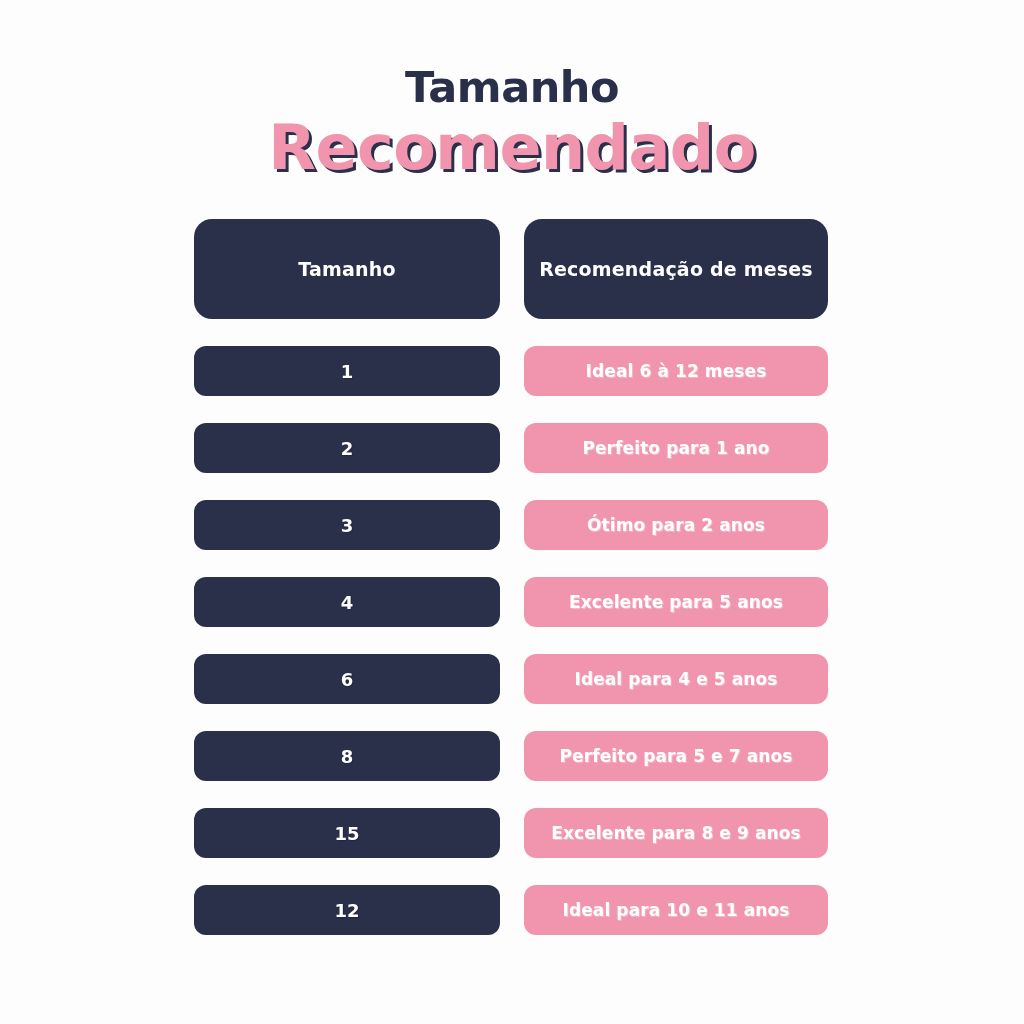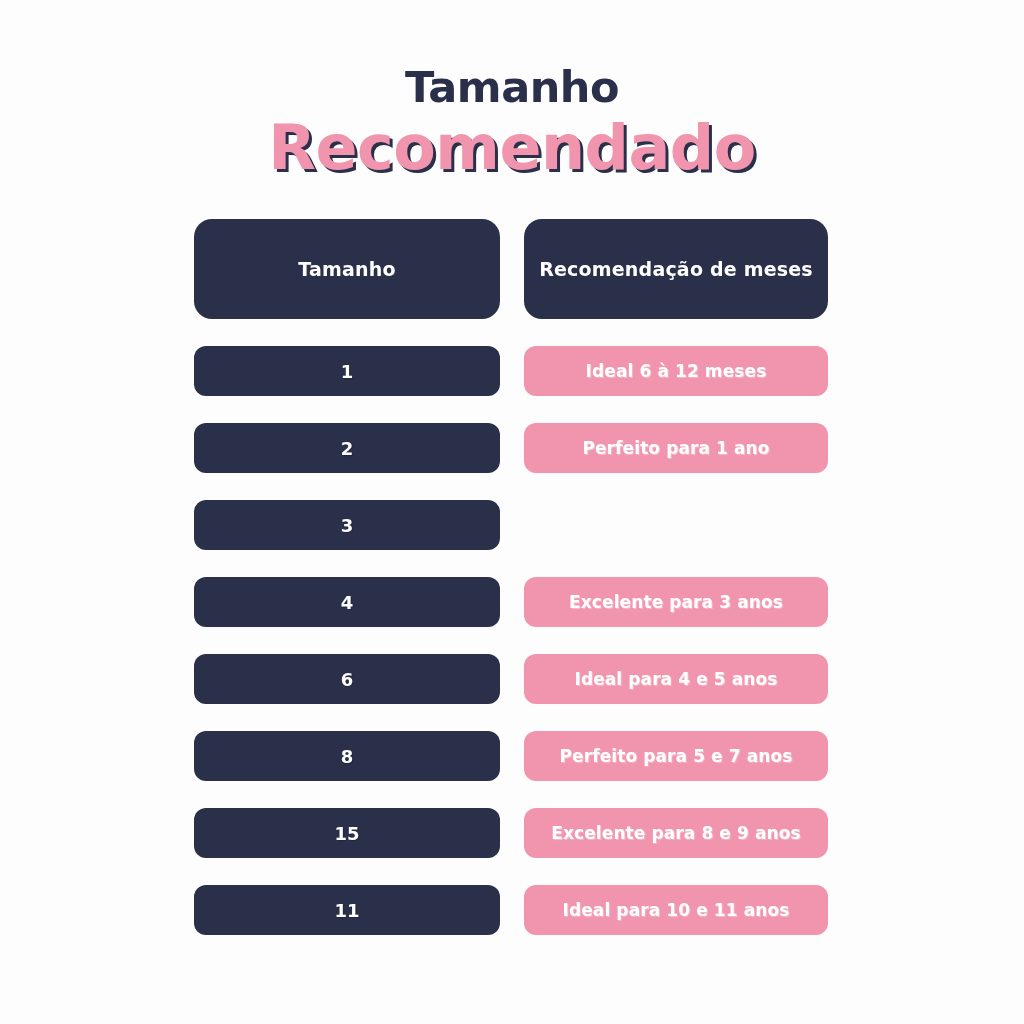--- a/index.html
+++ b/index.html
@@ -170,28 +170,31 @@
       </div>
       <div class="cell-age">
         <span class="age-text">Perfeito para 1 ano</span>
       </div>
     </div>
 
     <div class="row data-row">
       <div class="cell-size">
         <span class="size-text">3</span>
       </div>
+      <div class="cell-age">
+        <span class="age-text">Ótimo para 2 anos</span>
+      </div>
     </div>
 
     <div class="row data-row">
       <div class="cell-size">
         <span class="size-text">4</span>
       </div>
       <div class="cell-age">
-        <span class="age-text">Excelente para 3 anos</span>
+        <span class="age-text">Excelente para 5 anos</span>
       </div>
     </div>
 
     <div class="row data-row">
       <div class="cell-size">
         <span class="size-text">6</span>
       </div>
       <div class="cell-age">
         <span class="age-text">Ideal para 4 e 5 anos</span>
       </div>
@@ -210,21 +213,21 @@
       <div class="cell-size">
         <span class="size-text">15</span>
       </div>
       <div class="cell-age">
         <span class="age-text">Excelente para 8 e 9 anos</span>
       </div>
     </div>
 
     <div class="row data-row">
       <div class="cell-size">
-        <span class="size-text">11</span>
+        <span class="size-text">12</span>
       </div>
       <div class="cell-age">
         <span class="age-text">Ideal para 10 e 11 anos</span>
       </div>
     </div>
 
   </div>
 </div>
 
 </body></html>

